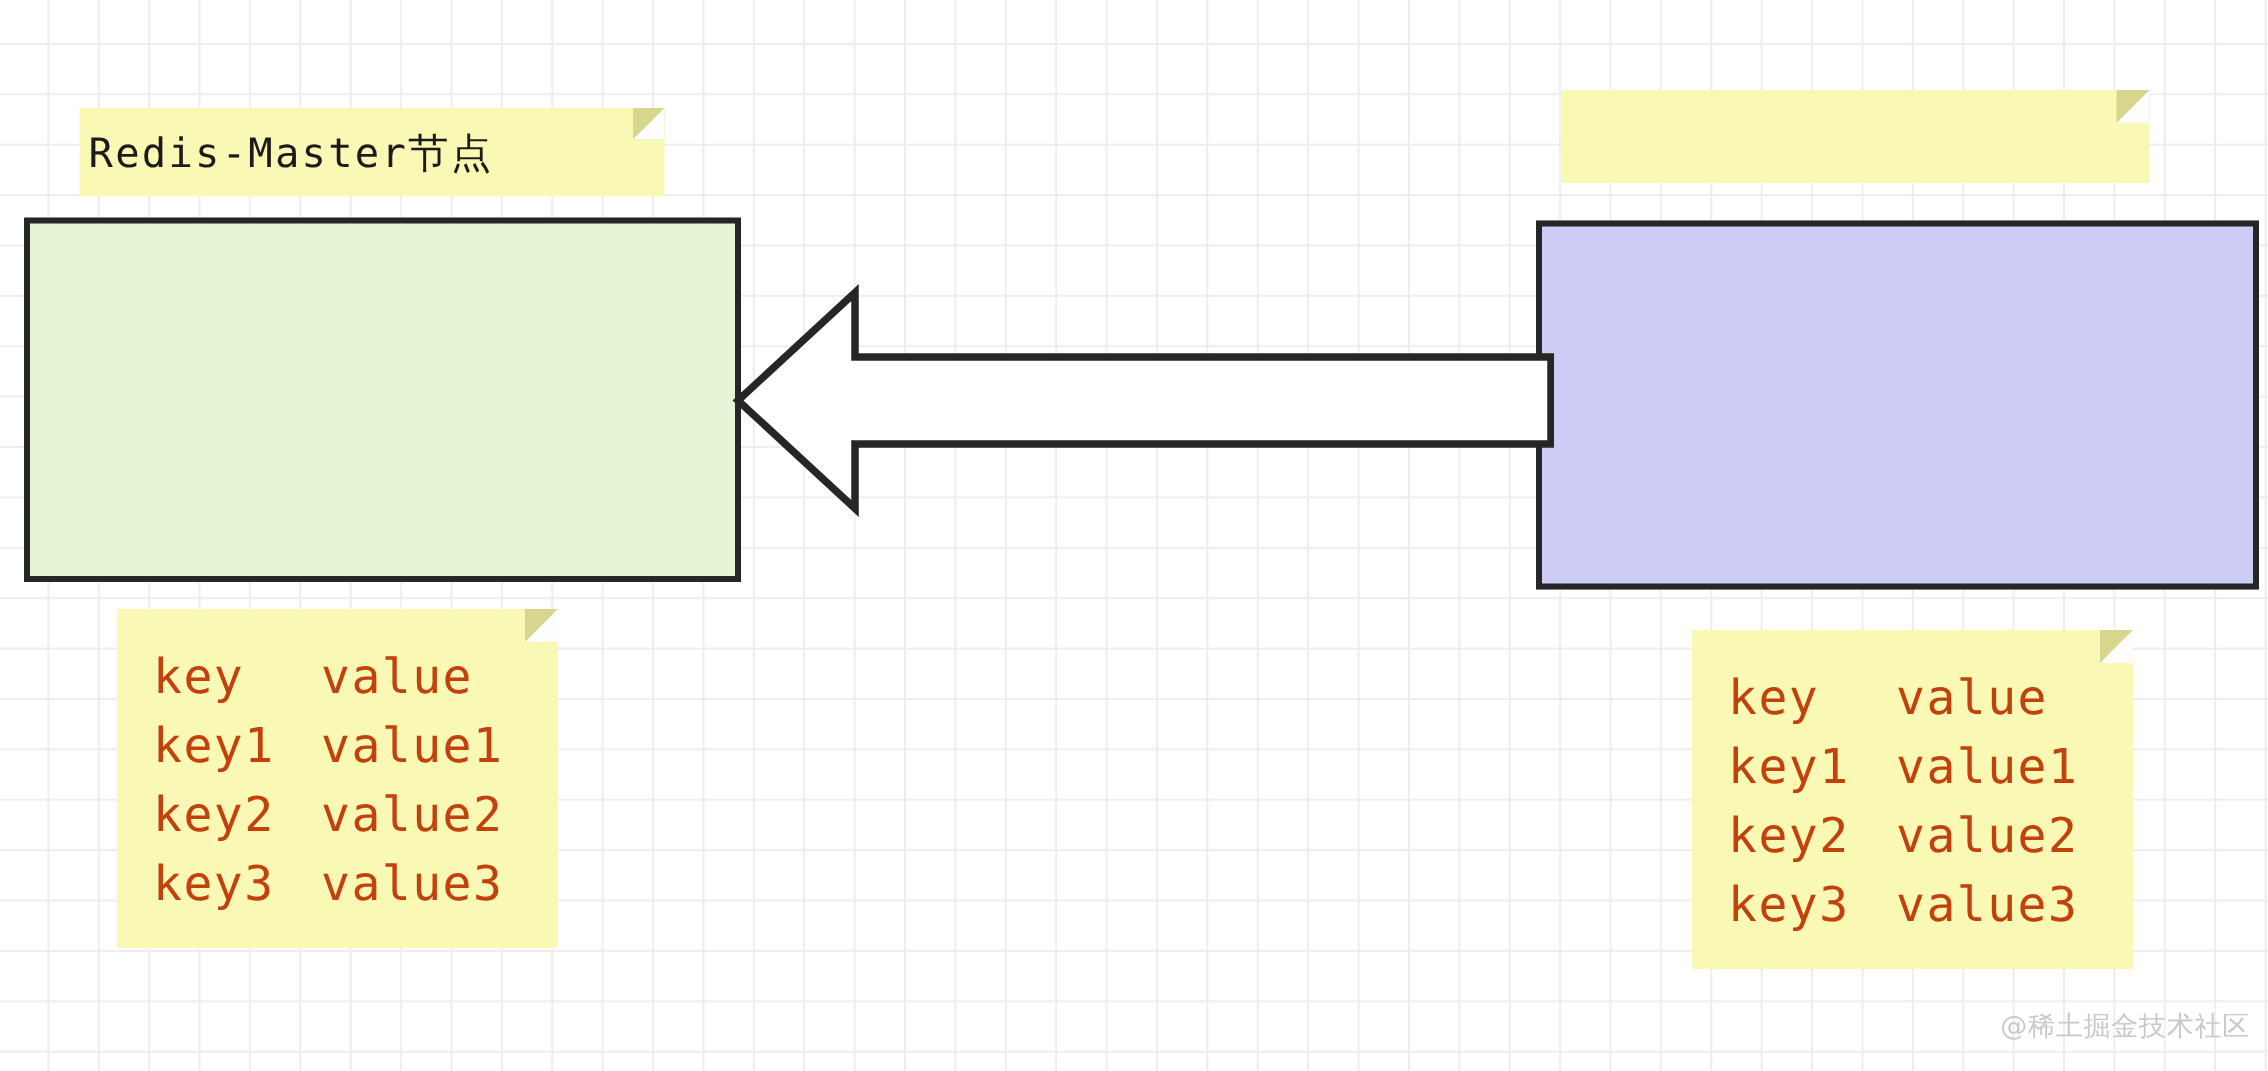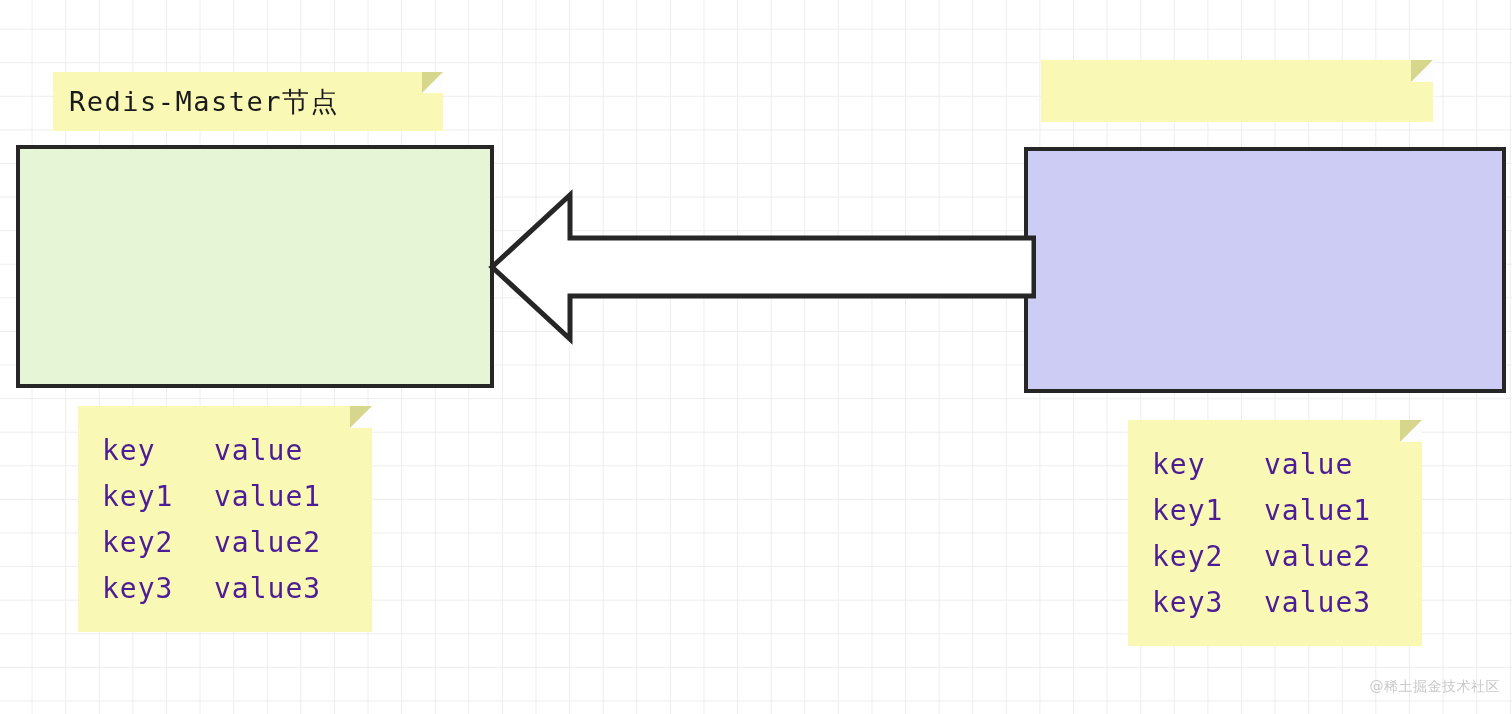--- a/index.html
+++ b/index.html
@@ -73,21 +73,21 @@
   
   .label-note {
     display: flex;
     align-items: center;
     color: #1b1b1b;
     font-size: 27px;
     letter-spacing: 1.5px;
     white-space: nowrap;
   }
   .label-note .note-text {
-    padding-left: 16px;
+    padding-left: 6px;
   }
   #master-label {
     left: 53px;
     top: 72px;
     width: 390px;
     height: 59px;
   }
   #master-label .fold {
     border-width: 21px 21px 0 0;
   }
@@ -97,22 +97,22 @@
     width: 392px;
     height: 62px;
   }
   #slave-label .fold {
     border-width: 22px 22px 0 0;
   }
 
   
   .kv-note {
     padding: 22px 0 0 24px;
-    color: #4c1d95;
-    font-size: 28px;
+    color: #c2410c;
+    font-size: 32px;
     line-height: 46px;
     letter-spacing: 1px;
   }
   .kv-row {
     display: flex;
     white-space: pre;
   }
   .kv-row .k {
     display: inline-block;
     width: 112px;
@@ -136,21 +136,21 @@
     border-width: 22px 22px 0 0;
   }
 
   
   #watermark {
     position: absolute;
     right: 12px;
     bottom: 18px;
     color: #c9c9c9;
     font-family: "DejaVu Sans", "Liberation Sans", sans-serif;
-    font-size: 14px;
+    font-size: 18px;
     letter-spacing: 0.5px;
     white-space: nowrap;
   }
 </style>
 </head>
 <body>
 
 <div id="canvas">
 
   <div id="master-box" class="node-box"></div>

